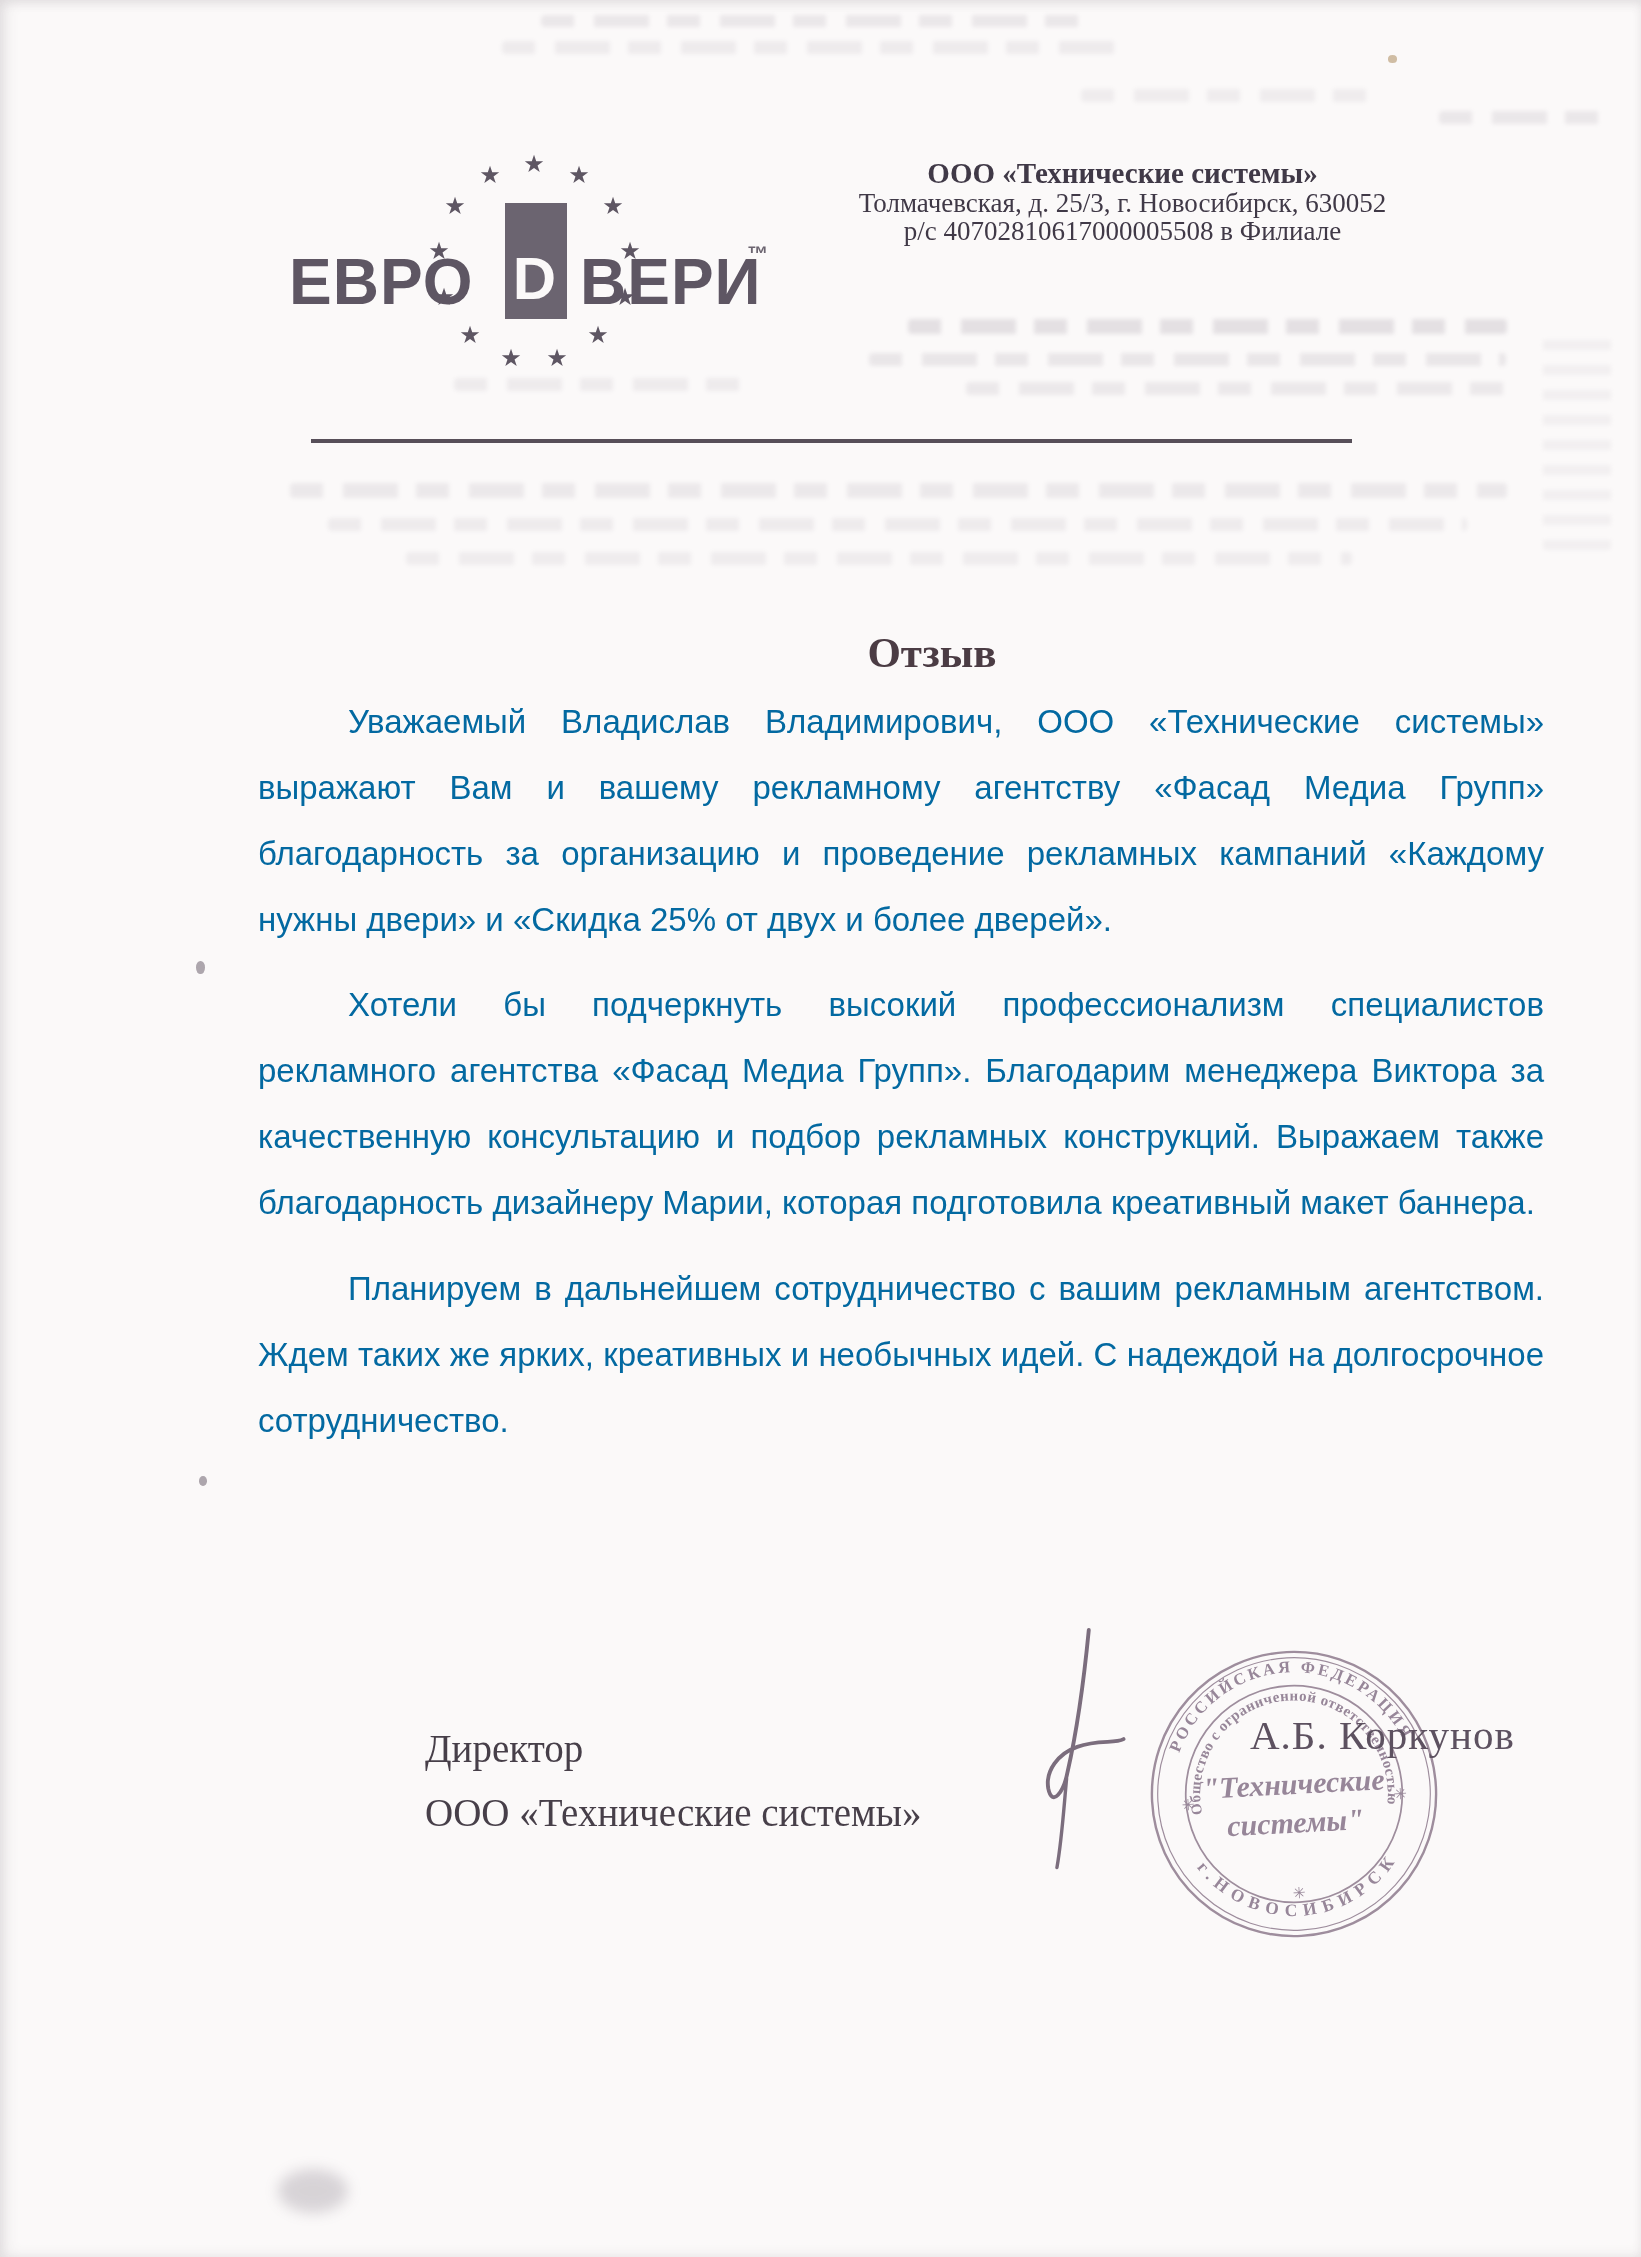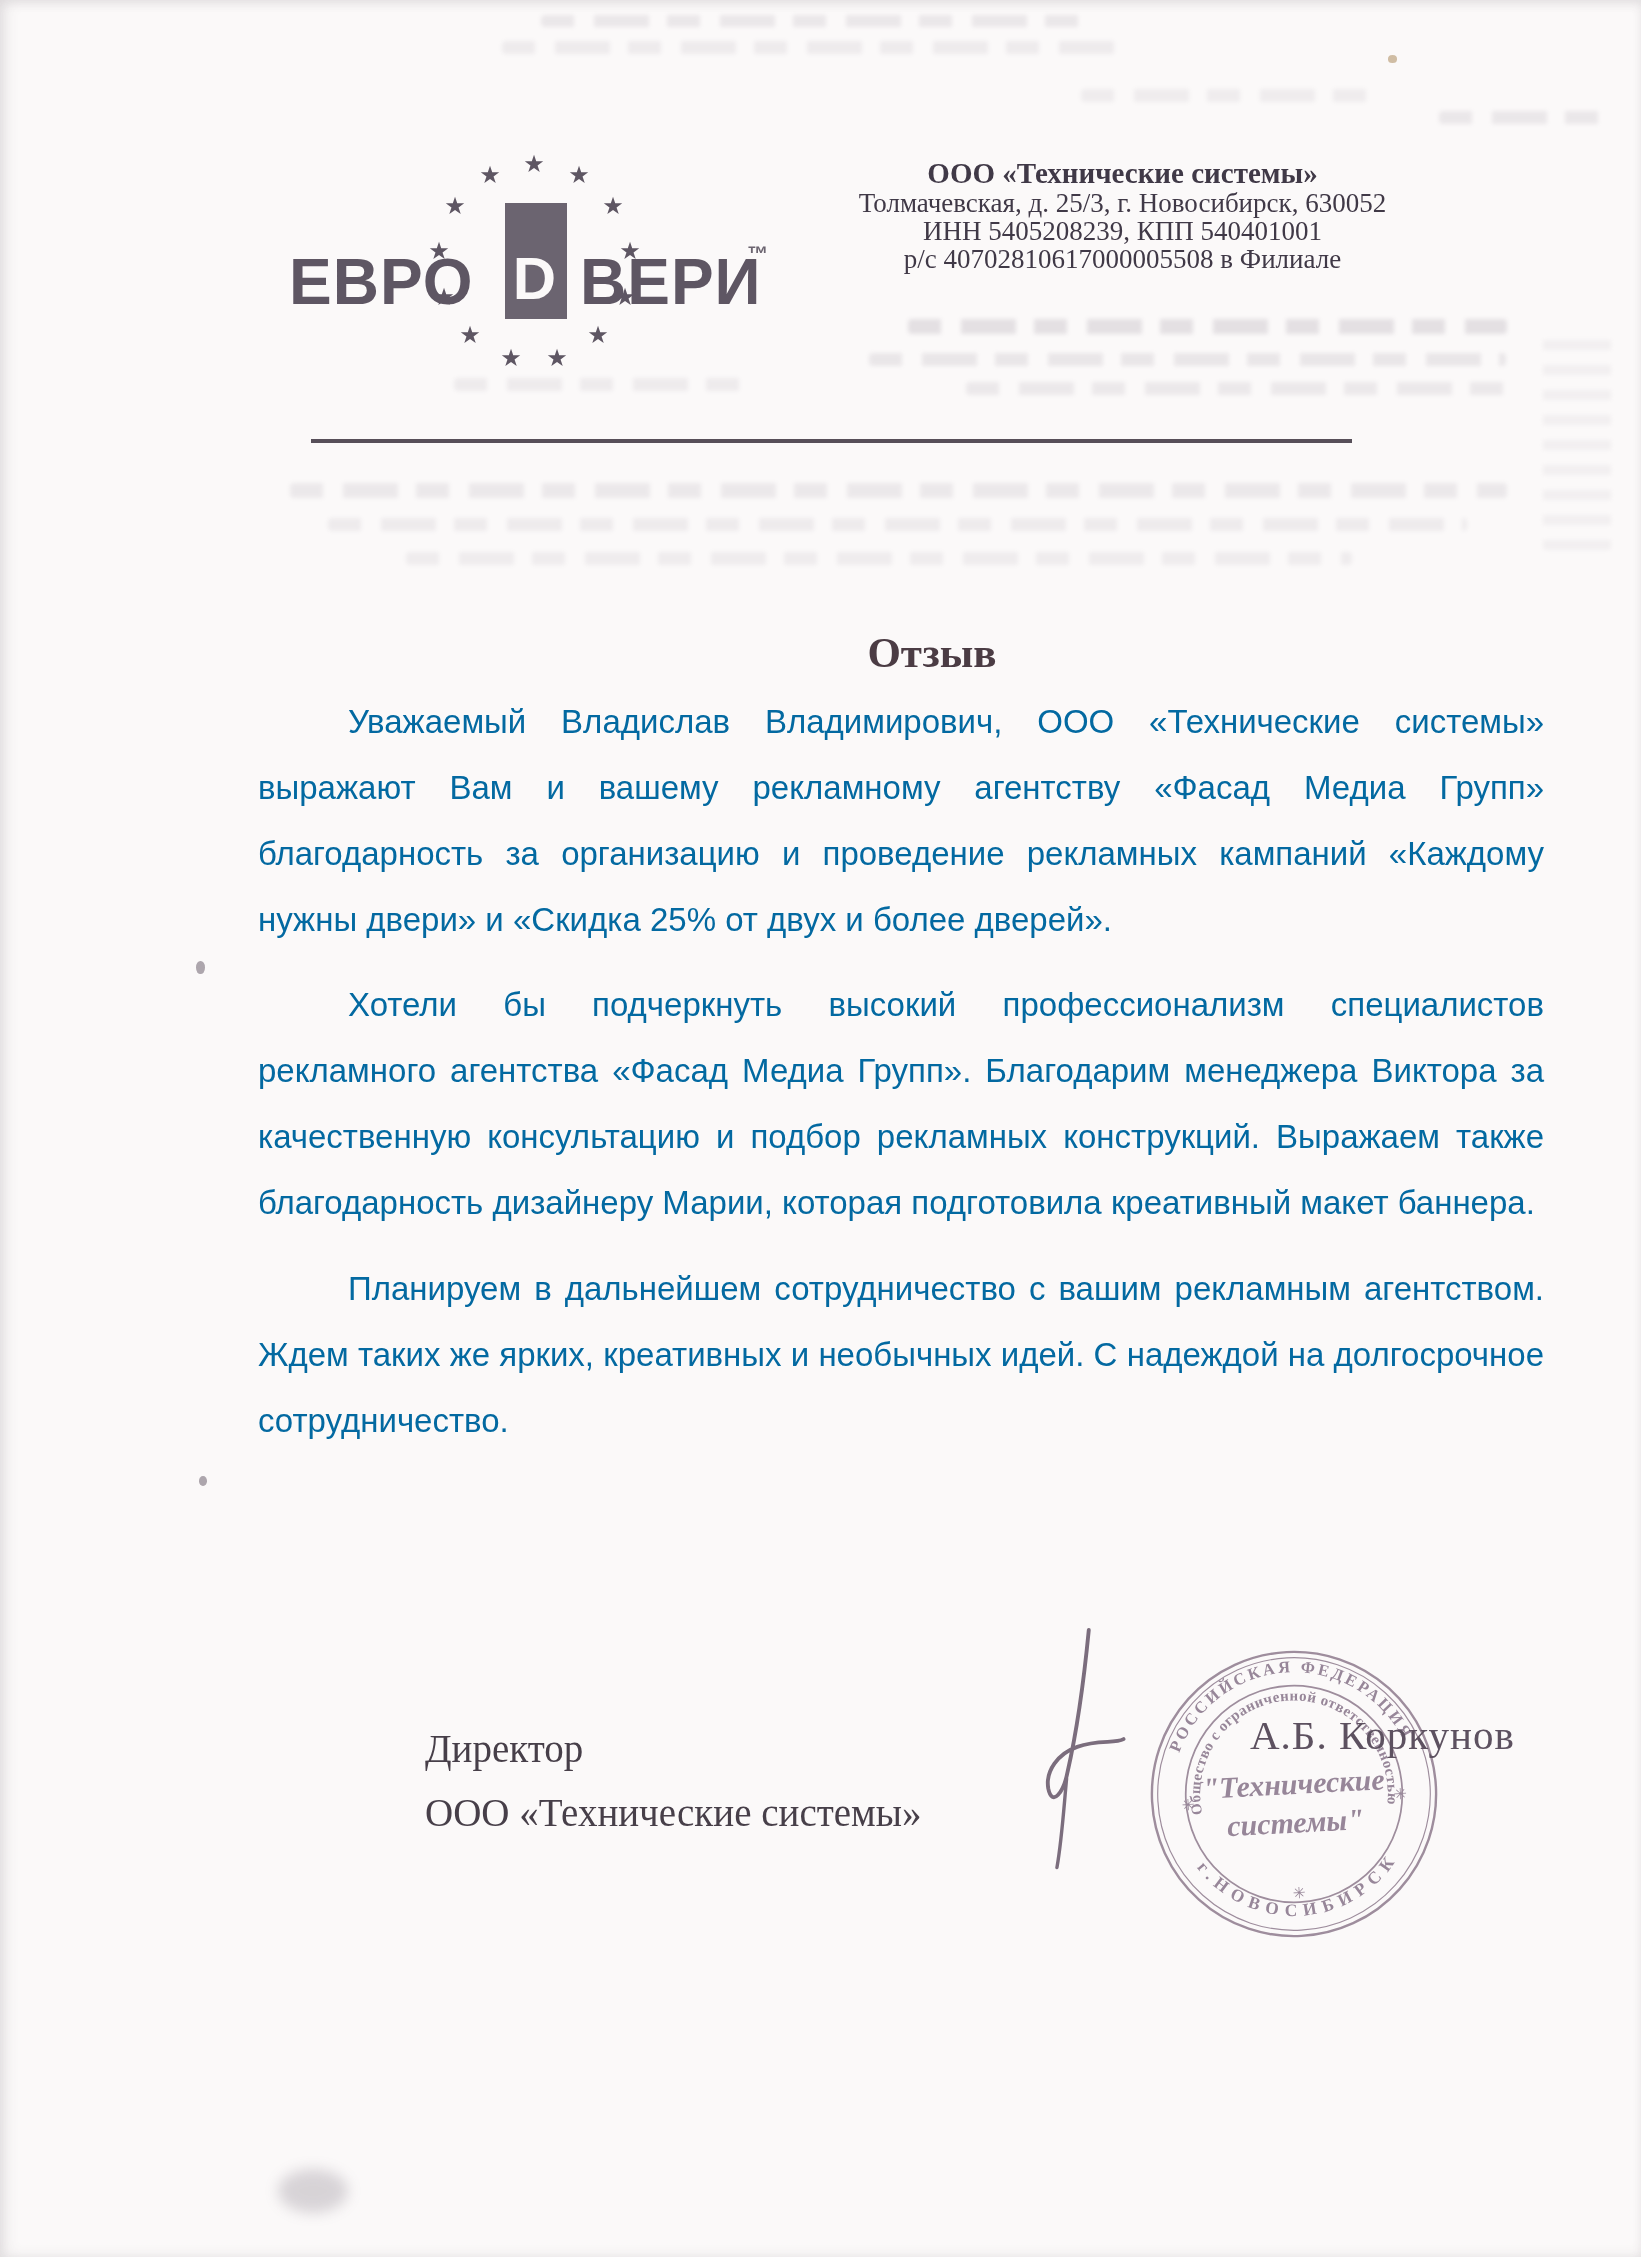--- a/index.html
+++ b/index.html
@@ -150,21 +150,20 @@
             <span>D</span>
           </span>
         <span class="logo-right">ВЕРИ</span>
         <span class="tm">™</span>
       </div>
     </div>
 
     <div class="company-info">
       <div class="company-name">ООО «Технические системы»</div>
       <div>Толмачевская,  д. 25/3, г. Новосибирск, 630052</div>
-      <div>ИНН 5405208239, КПП 540401001</div>
       <div>р/с 40702810617000005508 в Филиале</div>
     </div>
   </header>
 
   <hr class="rule">
 
   <h1 class="title">Отзыв</h1>
 
   <main class="bodytext">
     <p>Уважаемый Владислав Владимирович, ООО «Технические системы» выражают Вам и вашему рекламному агентству «Фасад Медиа Групп» благодарность за организацию и проведение рекламных кампаний «Каждому нужны двери» и «Скидка 25% от двух и более дверей».</p>

